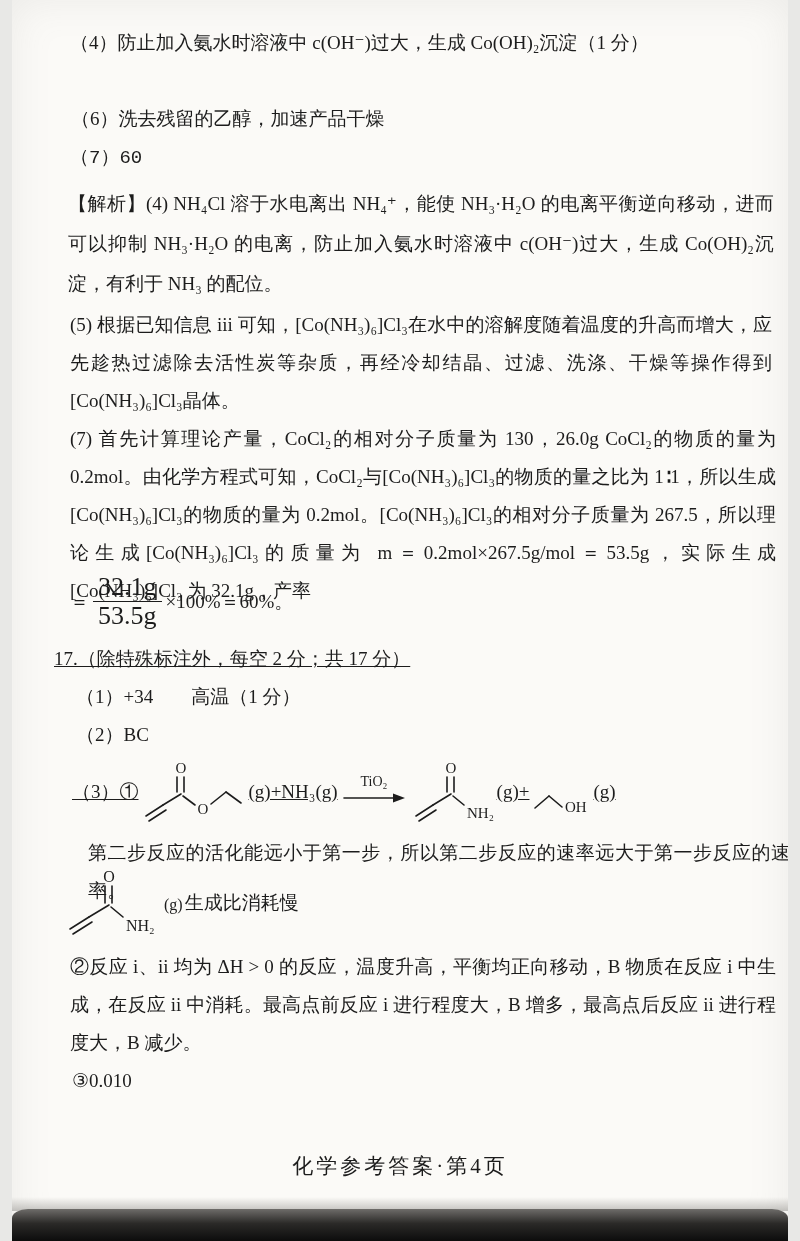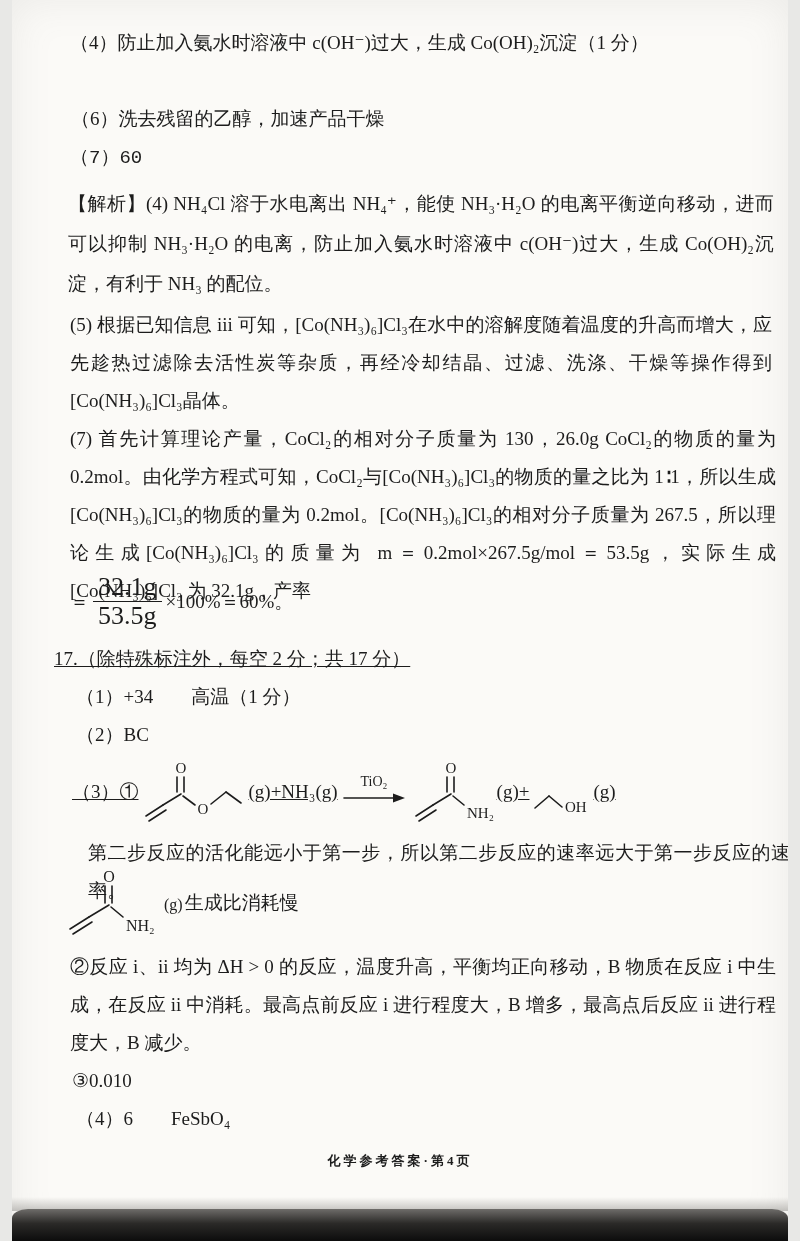--- a/index.html
+++ b/index.html
@@ -27,21 +27,21 @@
   .b-q1   { top:678px; left:64px; width:700px; }
   .b-q2   { top:716px; left:64px; width:700px; }
   .b-eq   { top:750px; left:60px; width:720px; height:84px;
             display:flex; align-items:center; gap:3px; }
   .b-step { top:834px; left:76px; width:702px; }
   .b-amide{ top:866px; left:54px; display:flex; align-items:flex-end; gap:2px; }
   .b-c2   { top:948px; left:58px; width:706px; }
   .b-c3   { top:1062px; left:60px; width:700px; }
   .b-q44  { top:1100px; left:64px; width:700px; }
   .footer { position:absolute; top:1152px; left:0; right:0;
-            text-align:center; font-weight:bold; font-size:13px;
+            text-align:center; font-weight:normal; font-size:21px;
             letter-spacing:3px; }
   .frac { display:inline-block; text-align:center; vertical-align:middle;
           line-height:26px; font-size:26px; }
   .frac .num { display:block; border-bottom:1.6px solid #1c1c1c; padding:0 5px 1px; }
   .frac .den { display:block; padding-top:1px; }
   .rxn-arrow { flex:0 0 auto; }
   .struct { flex:0 0 auto; }
   svg text { font-family:"Liberation Serif","DejaVu Serif",serif; fill:#1c1c1c; }
   svg .bond { stroke:#1c1c1c; stroke-width:1.6; stroke-linecap:round; }
   .amide-caption { font-size:19px; line-height:30px; margin-bottom:20px; }
@@ -129,19 +129,18 @@
       <line class="bond" x1="26" y1="56" x2="7" y2="68"></line>
       <line class="bond" x1="45" y1="41" x2="57" y2="51"></line>
       <text x="60" y="65" font-size="16">NH₂</text>
     </svg>
     <span class="amide-caption" style="margin-bottom:18px; font-size:16px;">(g)</span>
     <span class="amide-caption">生成比消耗慢</span>
   </div>
 
   <div class="blk b-c2 just">②反应 i、ii 均为 ΔH &gt; 0 的反应，温度升高，平衡均正向移动，B 物质在反应 i 中生成，在反应 ii 中消耗。最高点前反应 i 进行程度大，B 增多，最高点后反应 ii 进行程度大，B 减少。</div>
   <div class="blk b-c3">③0.010</div>
-  <div class="blk b-q44">（4）6　　FeSbO₄</div>
 
   <div class="footer">化学参考答案·第4页</div>
 
   <div class="scan-shadow"></div>
   <div class="scan-edge"></div>
 </div>
 
 </body></html>

